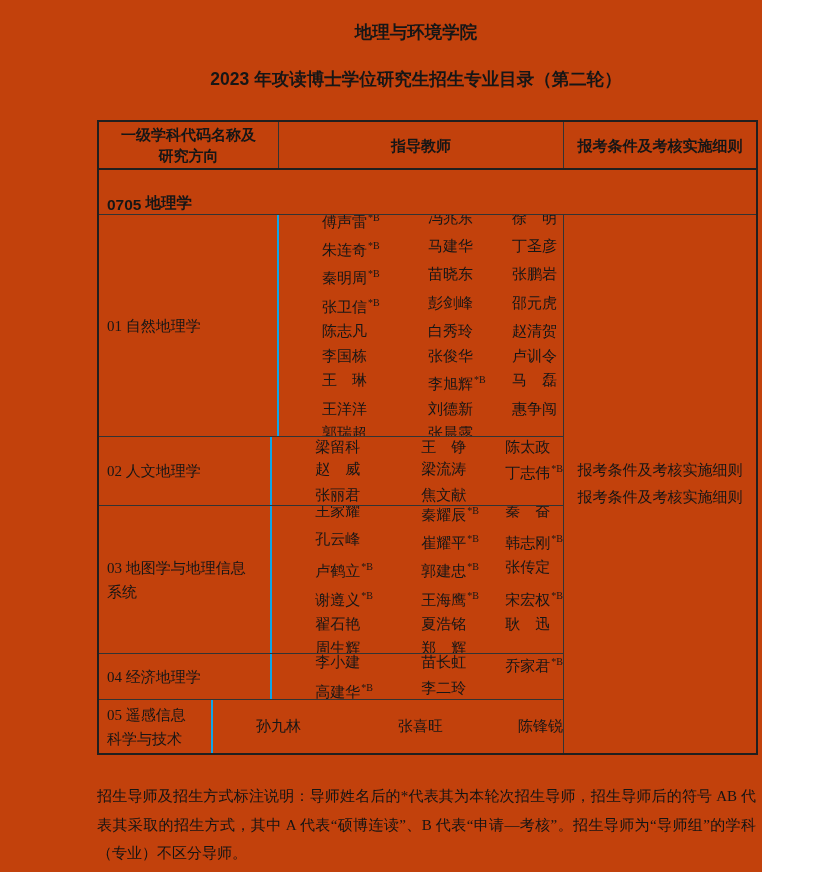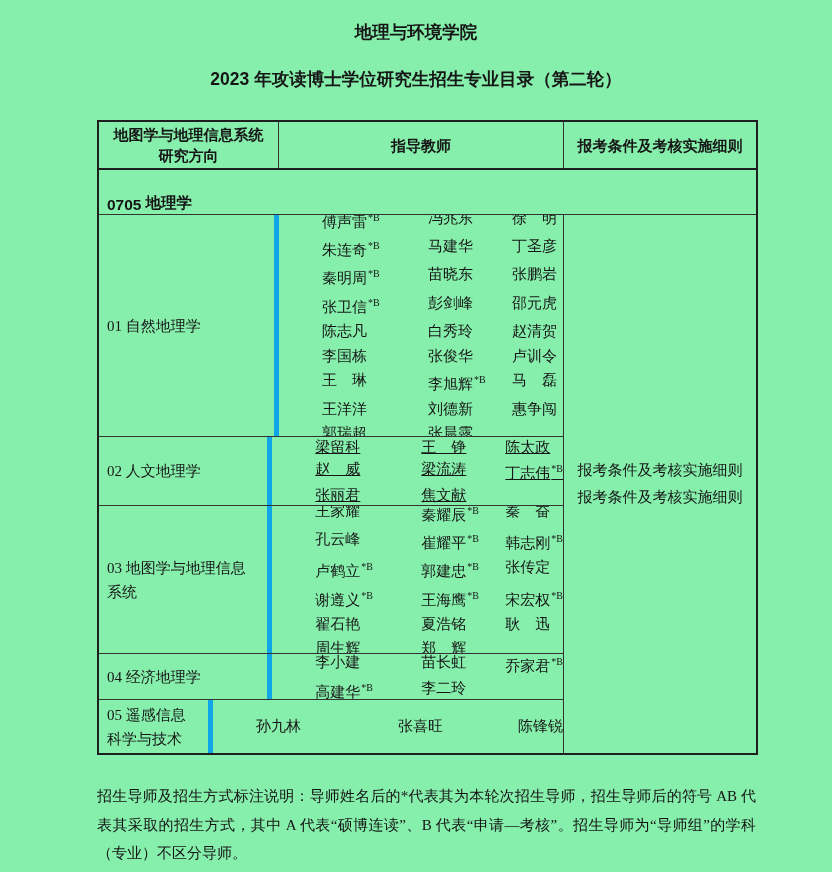--- a/index.html
+++ b/index.html
@@ -1,17 +1,17 @@
 <!DOCTYPE html>
 <html><head>
 <meta charset="utf-8">
 <style>
   html,body{margin:0;padding:0;background:#fff;}
-  .page{position:relative;width:832px;height:872px;background:#86efac;overflow:hidden;
-        font-family:"Liberation Serif",serif;color:#161616;}
+  .page{position:relative;width:752px;height:872px;background:#c2410c;overflow:hidden;
+        font-family:"Liberation Serif",serif;color:#161616;padding-left:10px;}
   .title{position:absolute;left:0;width:832px;text-align:center;
          font-family:"Liberation Sans",sans-serif;font-weight:bold;font-size:17.5px;}
   #t1{top:20px;}
   #t2{top:67px;}
 
   .tbl{position:absolute;left:97px;top:120px;width:661px;height:635px;
        border:2px solid #1f1f1f;box-sizing:border-box;font-size:15px;}
   .thead{display:flex;height:48px;border-bottom:2px solid #1f1f1f;box-sizing:border-box;}
   .th{display:flex;flex-direction:column;align-items:center;justify-content:center;
       text-align:center;font-weight:bold;box-sizing:border-box;
@@ -20,21 +20,21 @@
   .th2{width:285px;border-right:1px solid #333;}
   .th3{flex:1;}
   .disc{height:45px;border-bottom:1px solid #333;display:flex;align-items:flex-end;
         padding-left:8px;box-sizing:border-box;
         font-family:"Liberation Sans",sans-serif;font-weight:bold;font-size:15.5px;}
   .disc .nm{margin-left:4px;}
   .tbody{display:flex;height:538px;}
   .body-left{width:465px;border-right:1px solid #333;box-sizing:border-box;}
   .tbl-row{display:flex;border-bottom:1px solid #333;box-sizing:border-box;overflow:hidden;}
   .tbl-row.last{border-bottom:none;}
-  .dir-cell{width:180px;border-right:5px solid #0ea5e9;box-sizing:border-box;
+  .dir-cell{width:180px;border-right:2px solid #0ea5e9;box-sizing:border-box;
             display:flex;align-items:center;padding:0 14px 0 8px;line-height:24px;}
   .teachers{flex:1;display:grid;grid-template-columns:106px 84px 1fr;
             align-content:center;padding-left:6px;box-sizing:border-box;}
   .tname{white-space:nowrap;margin-left:37px;}
   .mk{font-size:10px;vertical-align:6px;margin-left:1px;letter-spacing:0;}
   .merged{flex:1;display:flex;flex-direction:column;justify-content:center;
           align-items:center;text-align:center;line-height:27px;font-size:15px;}
   .footnote{position:absolute;left:97px;top:782px;width:659px;
             font-family:Liberation Serif, serif;font-size:15px;
             line-height:28.5px;text-align:justify;color:#141414;}
@@ -43,21 +43,21 @@
 <body>
 
 <div class="page">
 
   <div class="title" id="t1">地理与环境学院</div>
   <div class="title" id="t2">2023 年攻读博士学位研究生招生专业目录（第二轮）</div>
 
   <div class="tbl">
     <div class="thead">
       <div class="th th1">
-        <div>地图学与地理信息系统</div>
+        <div>一级学科代码名称及</div>
         <div>研究方向</div>
       </div>
       <div class="th th2">
         <div>指导教师</div>
       </div>
       <div class="th th3">
         <div>报考条件及考核实施细则</div>
       </div>
     </div>
 
@@ -94,21 +94,21 @@
               <span class="tname">马　磊</span>
               <span class="tname">王洋洋</span>
               <span class="tname">刘德新</span>
               <span class="tname">惠争闯</span>
               <span class="tname">郭瑞超</span>
               <span class="tname">张晨露</span>
             </div>
           </div>
           <div class="tbl-row" style="height: 69px;">
             <div class="dir-cell">02 人文地理学</div>
-            <div class="teachers" style="line-height: 22.3333px; text-decoration: underline;">
+            <div class="teachers" style="line-height: 22.3333px;">
               <span class="tname">梁留科</span>
               <span class="tname">王　铮</span>
               <span class="tname">陈太政</span>
               <span class="tname">赵　威</span>
               <span class="tname">梁流涛</span>
               <span class="tname">丁志伟<span class="mk">*B</span></span>
               <span class="tname">张丽君</span>
               <span class="tname">焦文献</span>
             </div>
           </div>

